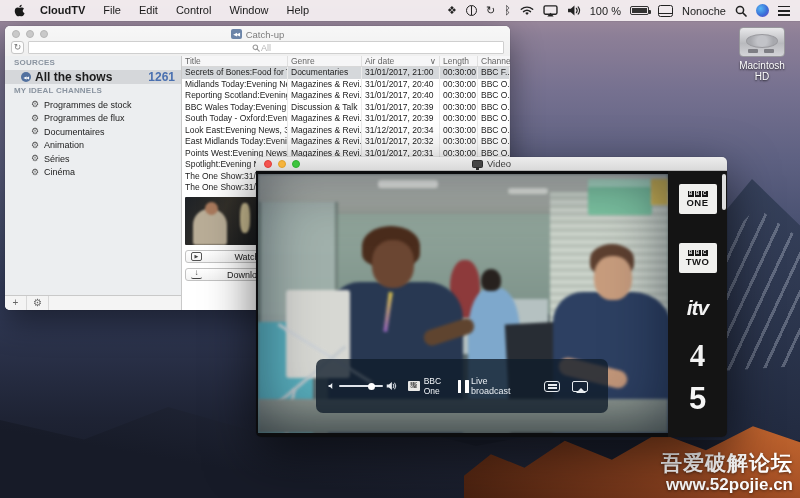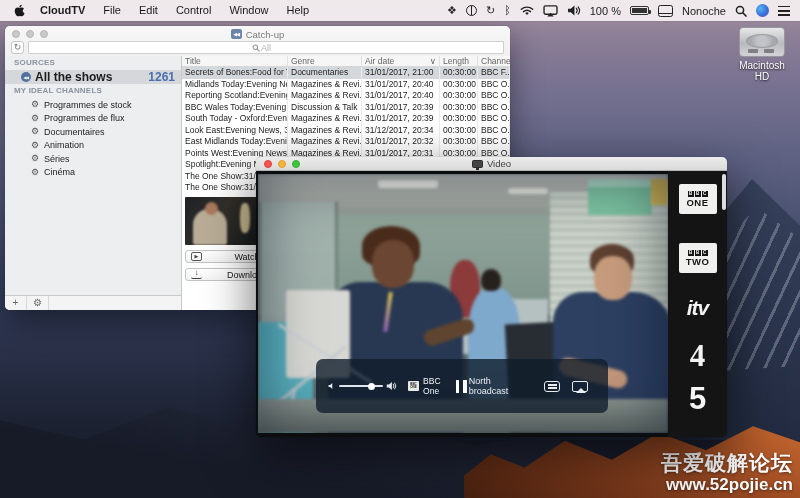--- a/index.html
+++ b/index.html
@@ -528,21 +528,21 @@
               <span class="minibbc">
                   <span>BBC</span>
                   <span>ONE</span>
                 </span>
               <span>BBC One</span>
             </div>
             <div class="pause">
                 <span></span>
                 <span></span>
               </div>
-            <div class="livetxt">North broadcast</div>
+            <div class="livetxt">Live broadcast</div>
           </div>
           <div class="rctl">
             <span class="cc-ic"></span>
             <span class="ap-ic"></span>
           </div>
         </div>
       </div>
       <div class="chcol">
         <span class="chscroll"></span>
         <div class="bbcbox">

